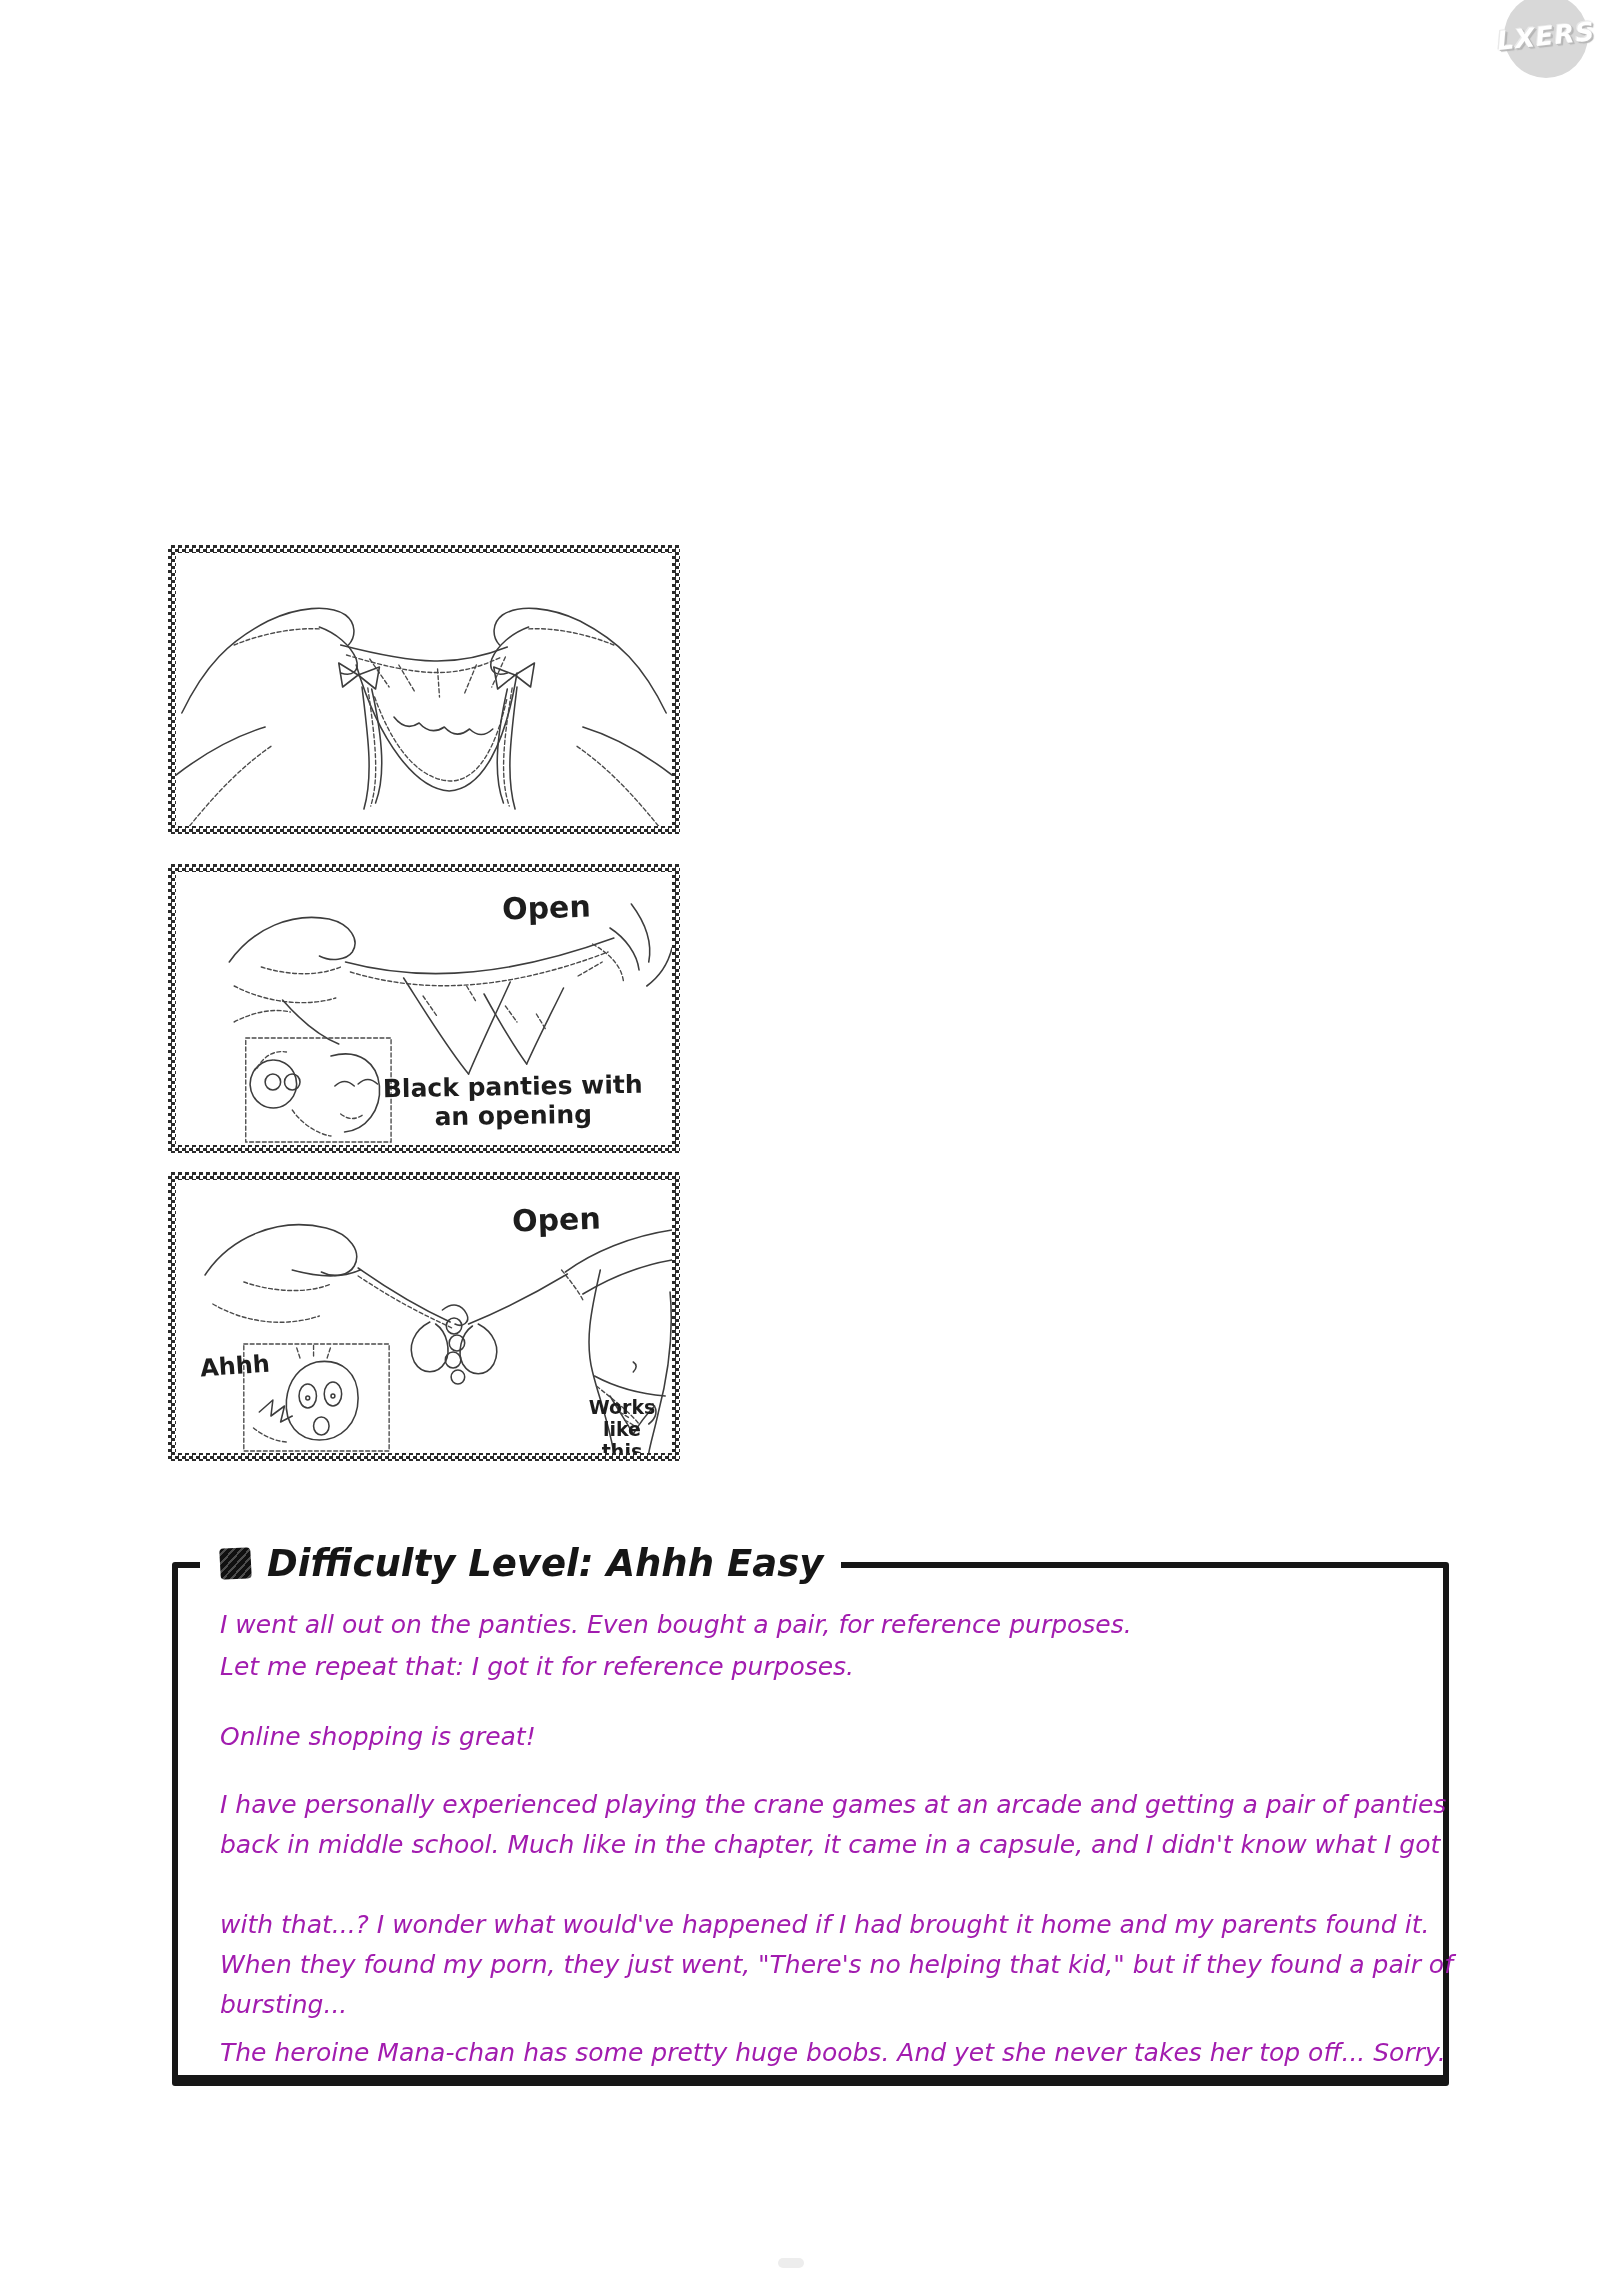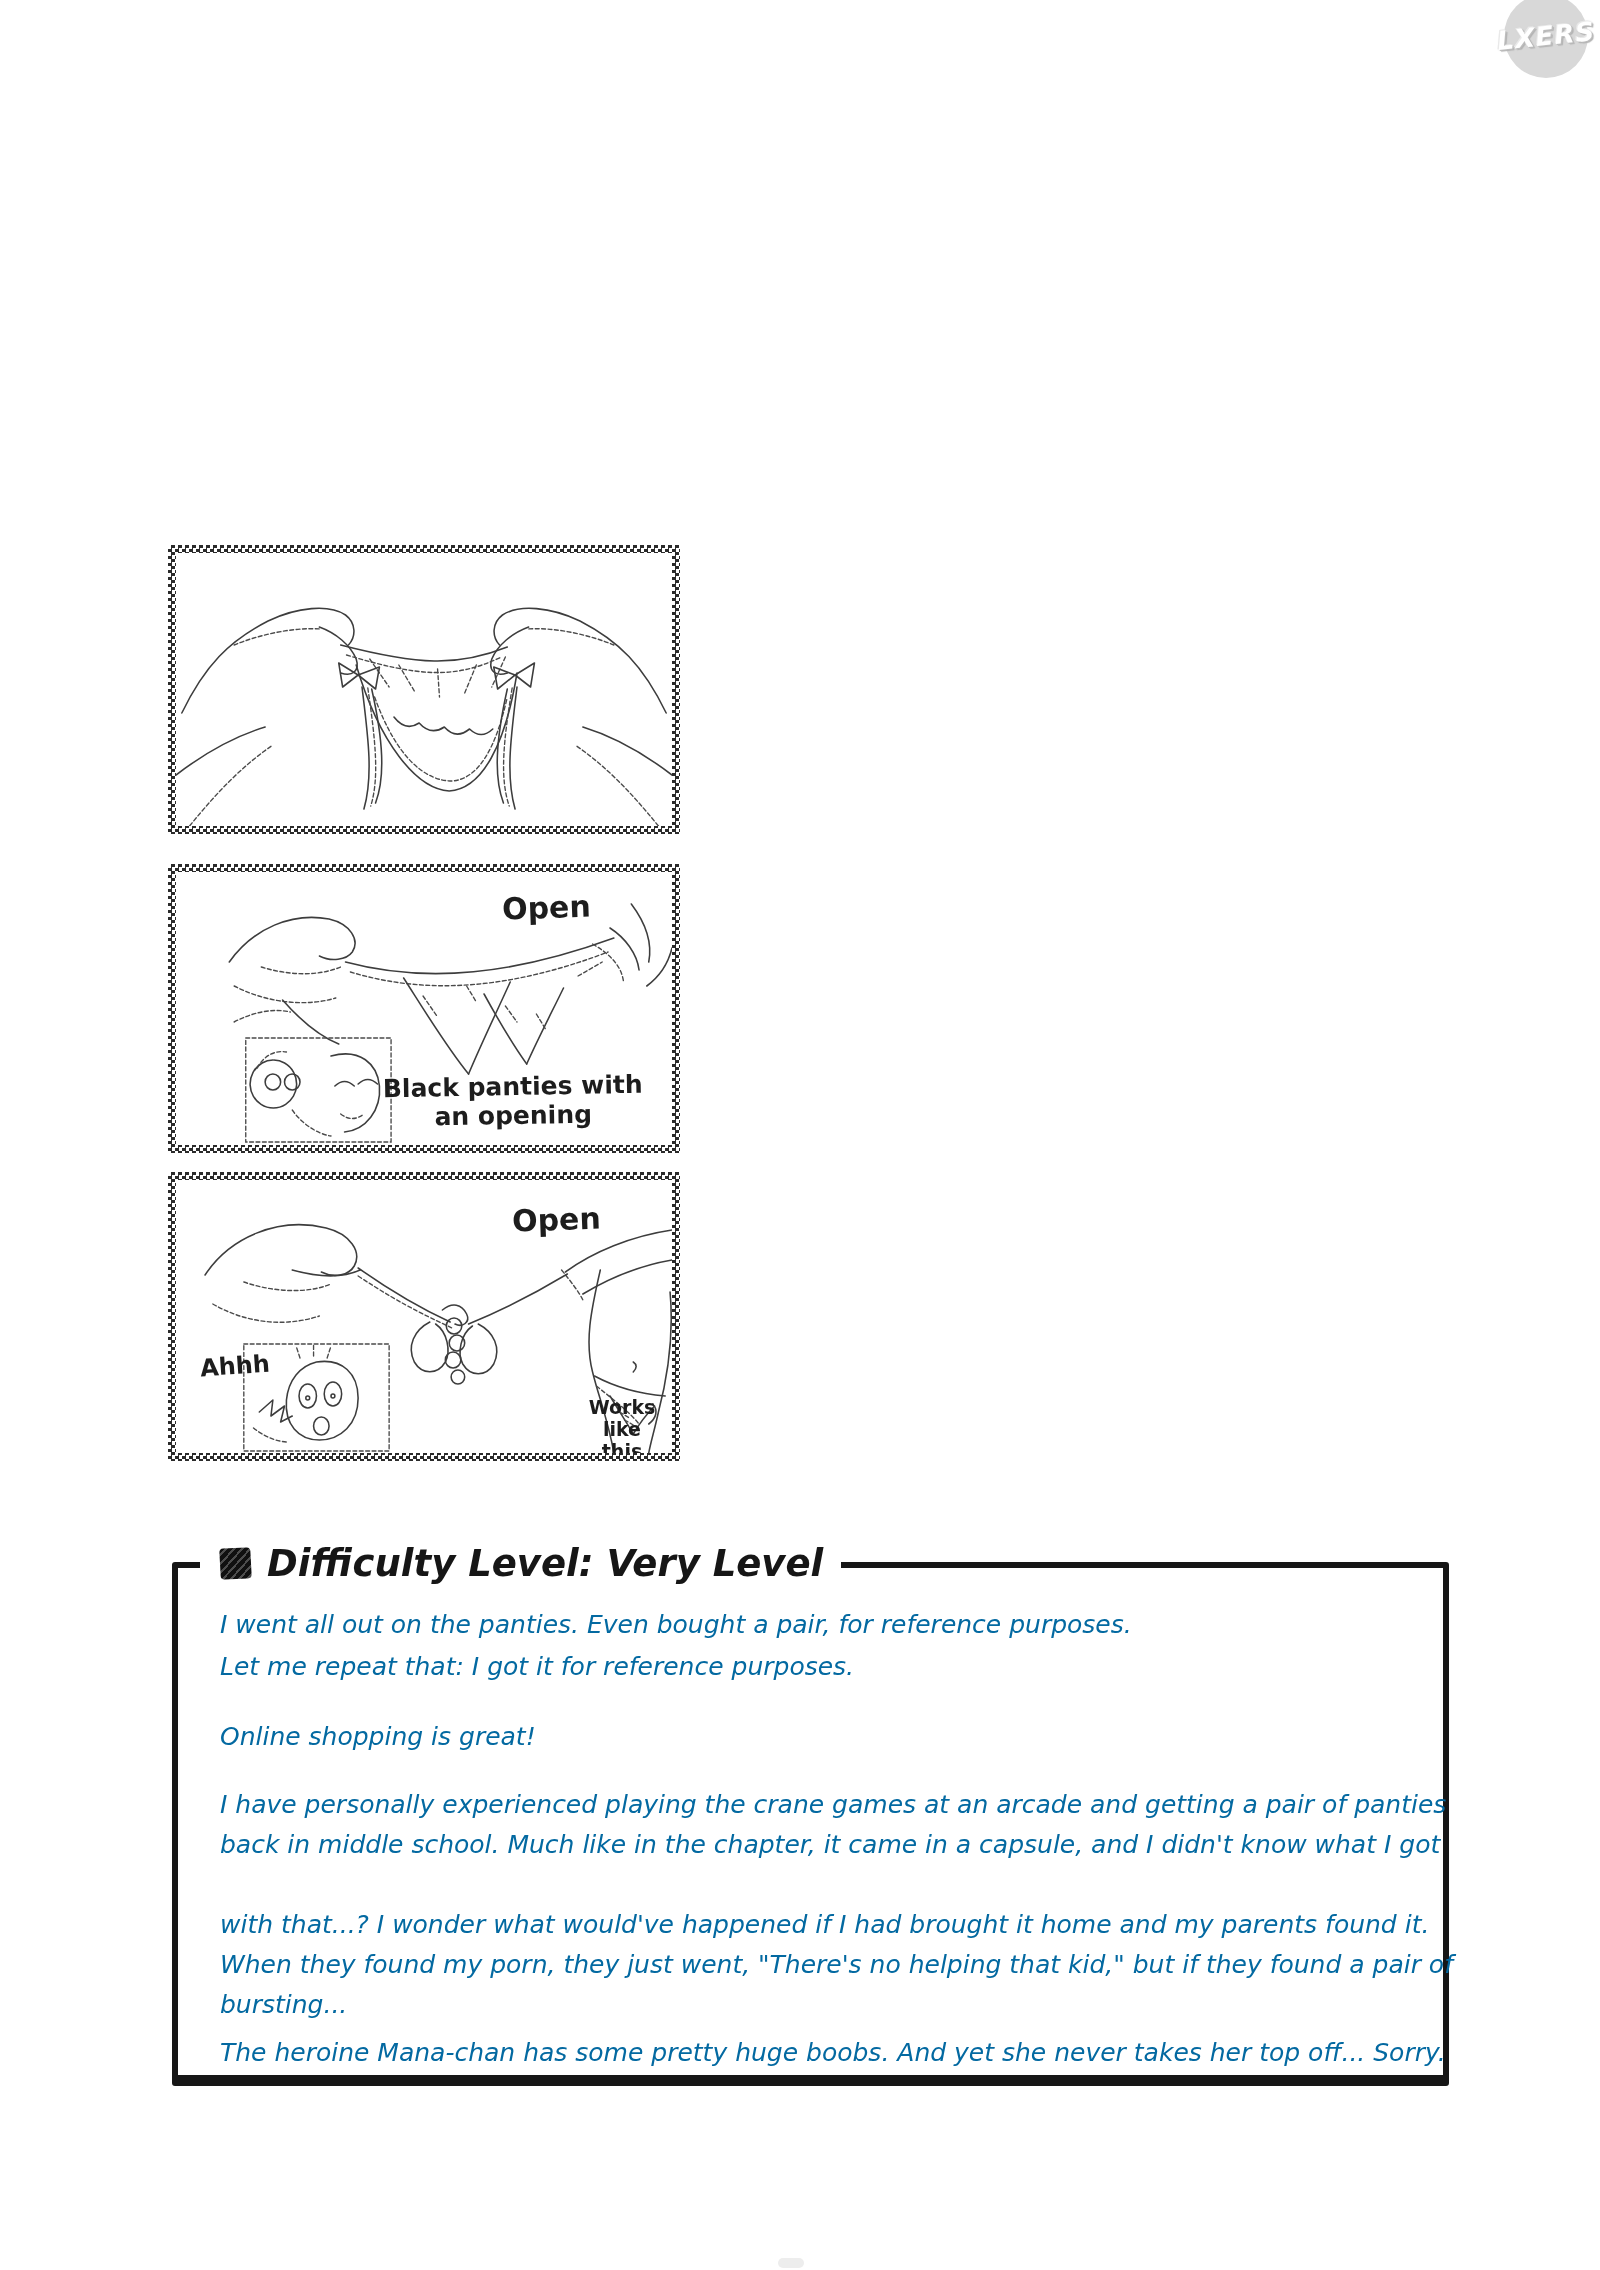--- a/index.html
+++ b/index.html
@@ -112,21 +112,21 @@
     border-radius: 4px;
     background: repeating-linear-gradient(135deg, #101010 0 4px, #4d4d4d 4px 6px);
     transform: rotate(-3deg);
   }
   .nline {
     position: absolute;
     left: 42px;
     font-size: 25px;
     font-style: italic;
     white-space: nowrap;
-    color: #0369a1;
+    color: #a21caf;
   }
   .nline.small { font-size: 25px; }
 
   .page-smudge {
     position: absolute;
     left: 778px;
     top: 2258px;
     width: 26px;
     height: 10px;
     border-radius: 5px;
@@ -272,21 +272,21 @@
         <div>Works</div>
         <div>like</div>
         <div>this</div>
       </div>
     </div>
   </div>
 
   <div class="notes-box">
     <div class="title-strip"></div>
     <div class="notes-title">
-      <span class="scribble-square"></span><span>Difficulty Level: Very Level</span>
+      <span class="scribble-square"></span><span>Difficulty Level: Ahhh Easy</span>
     </div>
 
     <div class="nline" style="top:42px">I went all out on the panties. Even bought a pair, for reference purposes.</div>
     <div class="nline" style="top:84px">Let me repeat that: I got it for reference purposes.</div>
 
     <div class="nline small" style="top:154px">Online shopping is great!</div>
 
     <div class="nline" style="top:222px">I have personally experienced playing the crane games at an arcade and getting a pair of panties</div>
     <div class="nline" style="top:262px">back in middle school. Much like in the chapter, it came in a capsule, and I didn't know what I got</div>
     <div class="nline" style="top:342px">with that...? I wonder what would've happened if I had brought it home and my parents found it.</div>

